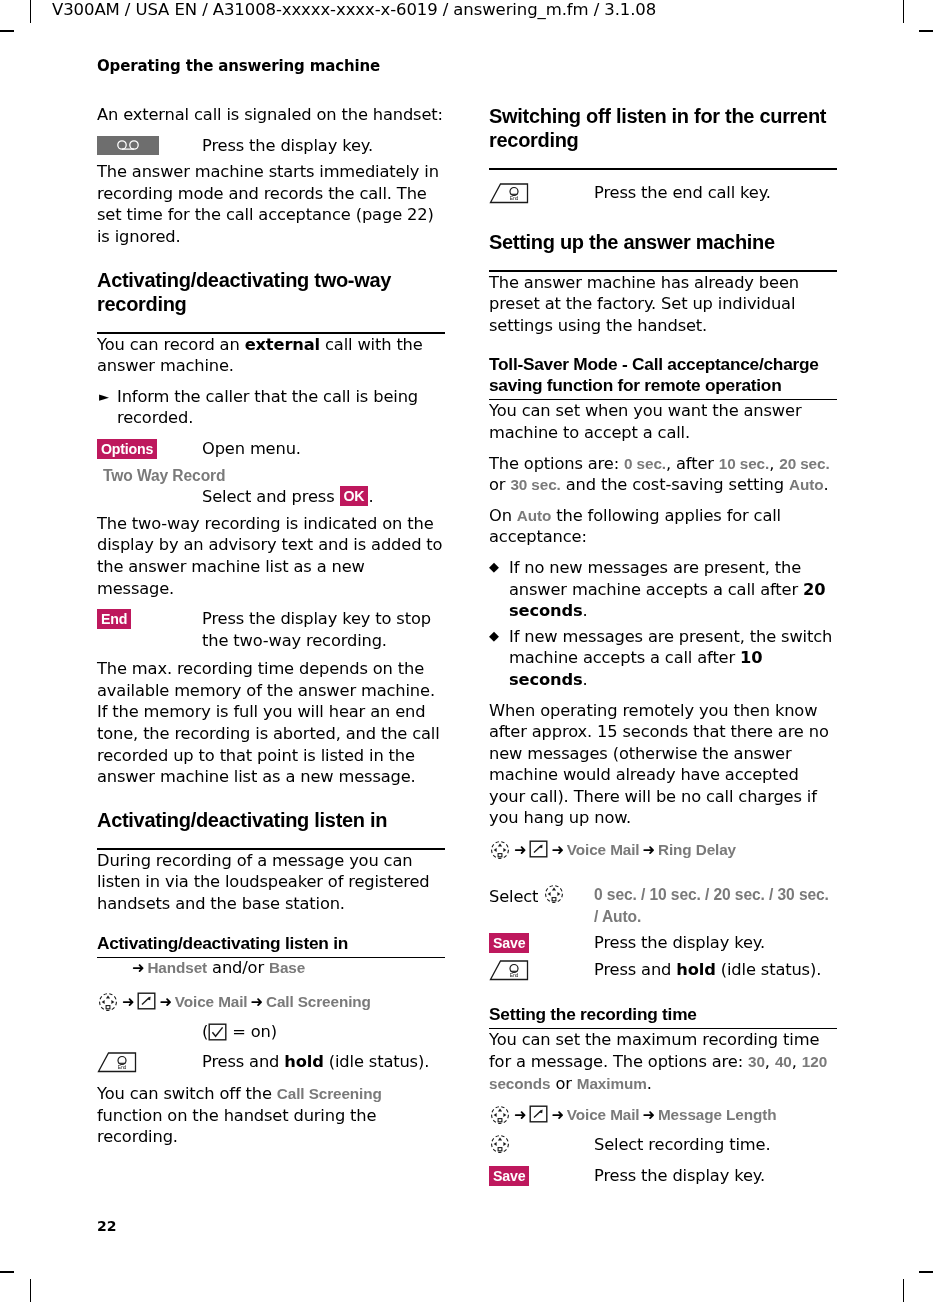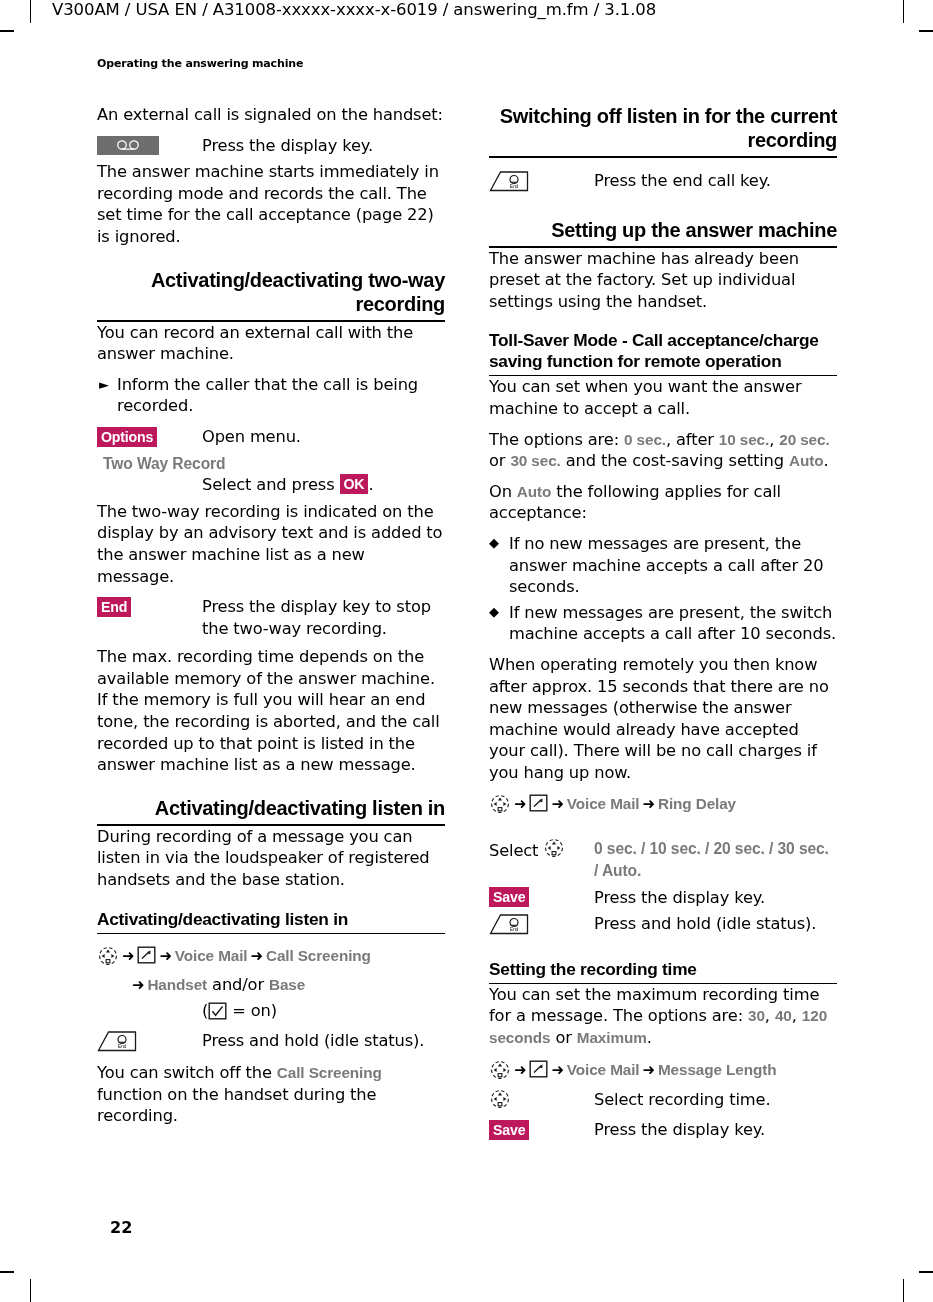--- a/index.html
+++ b/index.html
@@ -31,30 +31,30 @@
     left: 52px; top: 0px;
     font-size: 16.5px;
     letter-spacing: -0.1px;
     white-space: nowrap;
     color: #000;
   }
 
   .chapter-title {
     position: absolute;
     left: 97px; top: 57px;
-    font-size: 11px;
+    font-size: 15px;
     font-weight: bold;
     letter-spacing: -0.15px;
   }
 
   
   .page-number {
     position: absolute;
-    left: 110px; top: 1218px;
-    font-size: 16px;
+    left: 97px; top: 1218px;
+    font-size: 14px;
     font-weight: bold;
   }
 
   
   .columns {
     position: absolute;
     left: 97px; top: 96px;
     width: 740px;
   }
   .col {
@@ -73,23 +73,22 @@
     letter-spacing: -0.15px;
   }
 
   h1.sec {
     margin: 20px 0 0 0;
     font-size: 20px;
     font-weight: bold;
     line-height: 24px;
     letter-spacing: -0.3px;
     font-family: "Liberation Sans", "DejaVu Sans", sans-serif;
-    padding-bottom: 4px;
+    padding-bottom: 16px;
     border-bottom: 2.6px solid #000;
-    text-align: right;
   }
   h1.sec.first { margin-top: 0; }
 
   h2.sub {
     margin: 18px 0 0 0;
     font-size: 17.3px;
     font-weight: bold;
     line-height: 21px;
     letter-spacing: -0.25px;
     font-family: "Liberation Sans", "DejaVu Sans", sans-serif;
@@ -184,21 +183,21 @@
   }
   .termline {
     color: #7a7a7a;
     font-weight: bold;
     font-family: "Liberation Sans", "DejaVu Sans", sans-serif;
     font-size: 15.6px;
     letter-spacing: -0.1px;
     line-height: 21.6px;
     margin-left: 6px;
   }
-  b.bold { font-weight: normal; }
+  b.bold { font-weight: bold; }
 </style>
 </head>
 <body>
 
 <div class="crop crop-tl-v"></div>
 <div class="crop crop-tl-h"></div>
 <div class="crop crop-tr-v"></div>
 <div class="crop crop-tr-h"></div>
 <div class="crop crop-bl-v"></div>
 <div class="crop crop-bl-h"></div>
@@ -262,42 +261,42 @@
     </div>
 
     <p class="body" style="margin-top:7px">The max. recording time depends on the available memory of the answer machine. If the memory is full you will hear an end tone, the recording is aborted, and the call recorded up to that point is listed in the answer machine list as a new message.</p>
 
     <h1 class="sec">Activating/deactivating listen in</h1>
 
     <p class="body after-rule">During recording of a message you can listen in via the loudspeaker of registered handsets and the base station.</p>
 
     <h2 class="sub">Activating/deactivating listen in</h2>
 
+    <div class="navline" style="padding-left:32px; margin-top:-2px">
+      <span class="arr">➜</span><span class="term">Handset</span><span> and/or </span><span class="term">Base</span>
+    </div>
+
     <div class="navline" style="margin-top:10px">
       <span class="icon-nav">
         <svg width="22" height="20" viewBox="0 0 22 20" aria-hidden="true">
           <circle cx="11" cy="10" r="8.4" fill="none" stroke="#1a1a1a" stroke-width="1.1" stroke-dasharray="3.4 2.4"></circle>
           <path d="M11 3.6 L13.1 6.6 L8.9 6.6 Z" fill="#1a1a1a"></path>
           <path d="M17.4 10 L14.4 12.1 L14.4 7.9 Z" fill="#1a1a1a"></path>
           <path d="M4.6 10 L7.6 7.9 L7.6 12.1 Z" fill="#1a1a1a"></path>
           <rect x="9.1" y="13.6" width="3.8" height="3.2" fill="none" stroke="#1a1a1a" stroke-width="1.1"></rect>
         </svg>
       </span><span class="arr">➜</span><span class="icon-msg">
         <svg width="19" height="18" viewBox="0 0 19 18" aria-hidden="true">
           <rect x="1.2" y="1.2" width="16.6" height="15.6" fill="none" stroke="#1a1a1a" stroke-width="1.4"></rect>
           <path d="M5 12.4 L12.6 5.2" stroke="#1a1a1a" stroke-width="1.4" fill="none"></path>
           <path d="M13.6 4.4 L13.2 8.2 L9.9 7.3 Z" fill="#1a1a1a"></path>
         </svg>
       </span><span class="arr">➜</span><span class="term">Voice Mail</span><span class="arr">➜</span><span class="term">Call Screening</span>
     </div>
 
-    <div class="navline" style="padding-left:32px; margin-top:-2px">
-      <span class="arr">➜</span><span class="term">Handset</span><span> and/or </span><span class="term">Base</span>
-    </div>
-
     <div class="navline" style="padding-left:105px; margin-top:-1px">
       <span>(</span><span class="icon-check">
         <svg width="19" height="18" viewBox="0 0 19 18" aria-hidden="true">
           <rect x="1.2" y="1.2" width="16.6" height="15.6" fill="none" stroke="#1a1a1a" stroke-width="1.4"></rect>
           <path d="M4.4 9.2 L7.6 13.2 L14.6 4.4" fill="none" stroke="#1a1a1a" stroke-width="1.5"></path>
         </svg>
       </span><span> = on)</span>
     </div>
 
     <div class="step" style="margin-top:4px">

